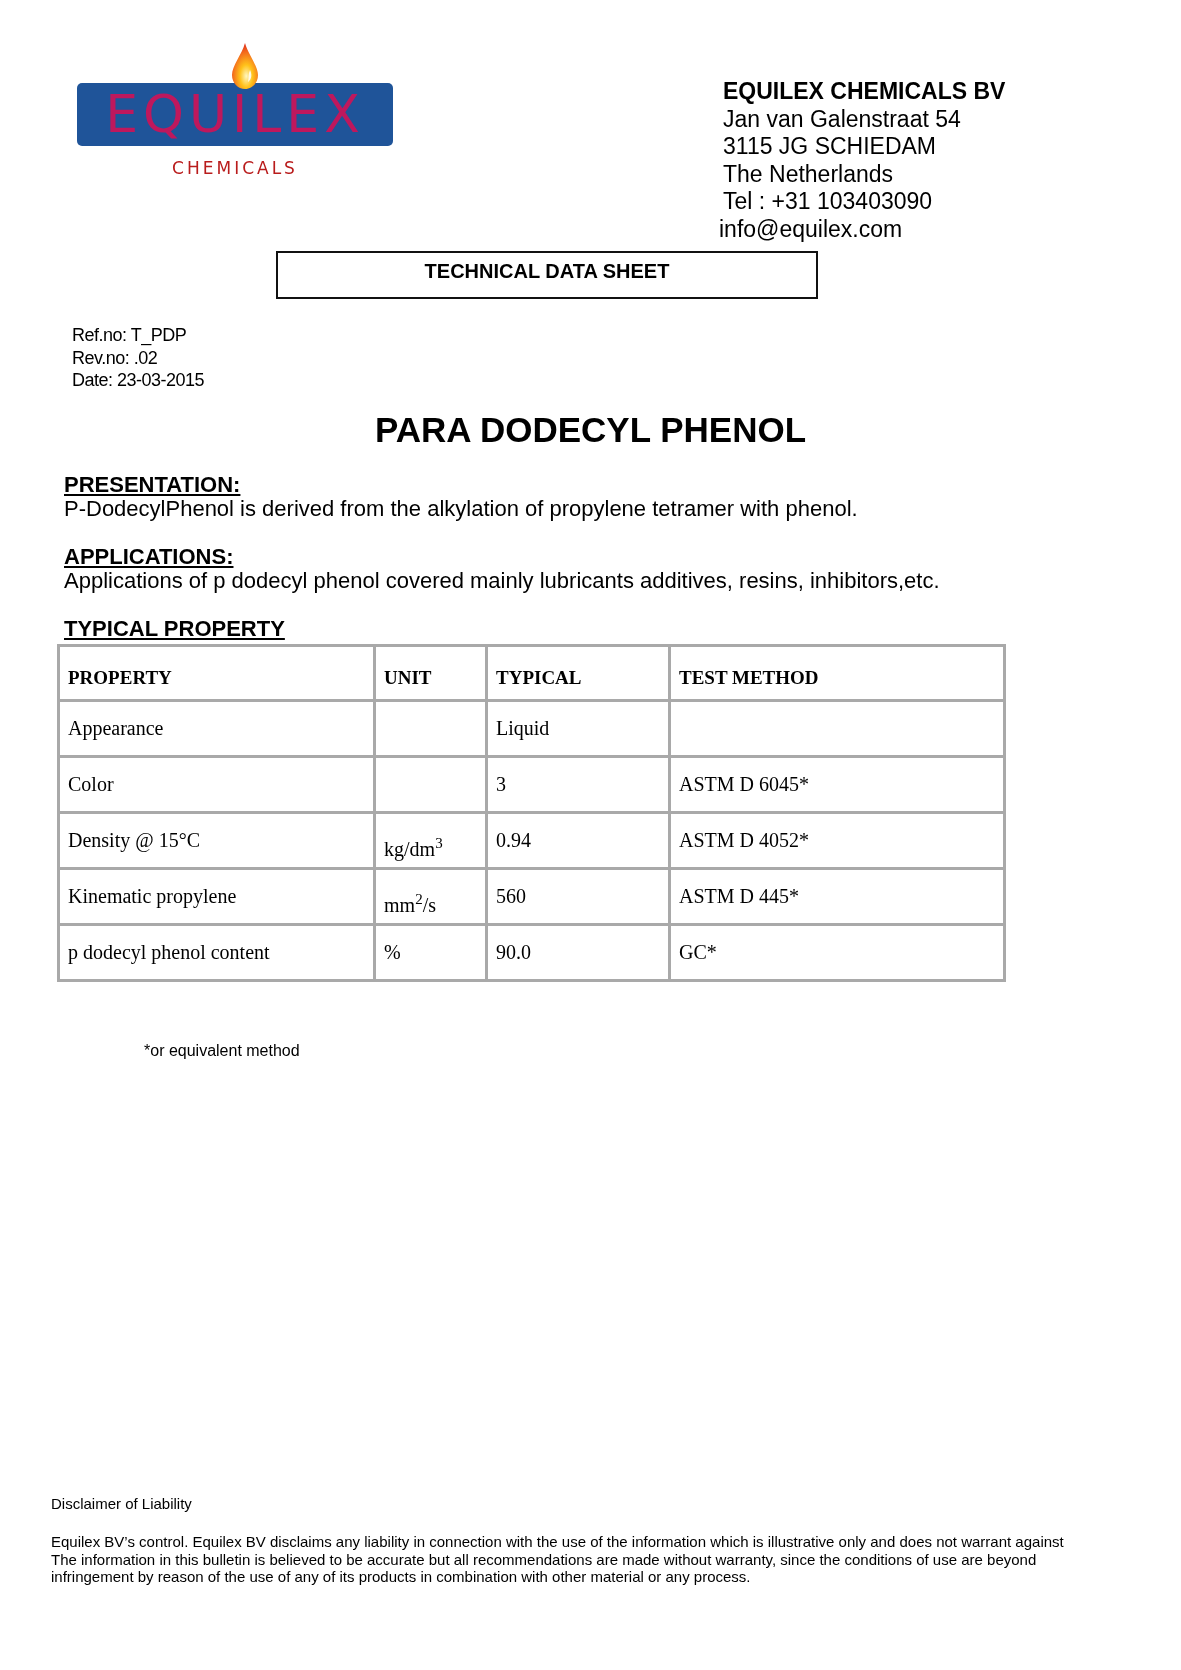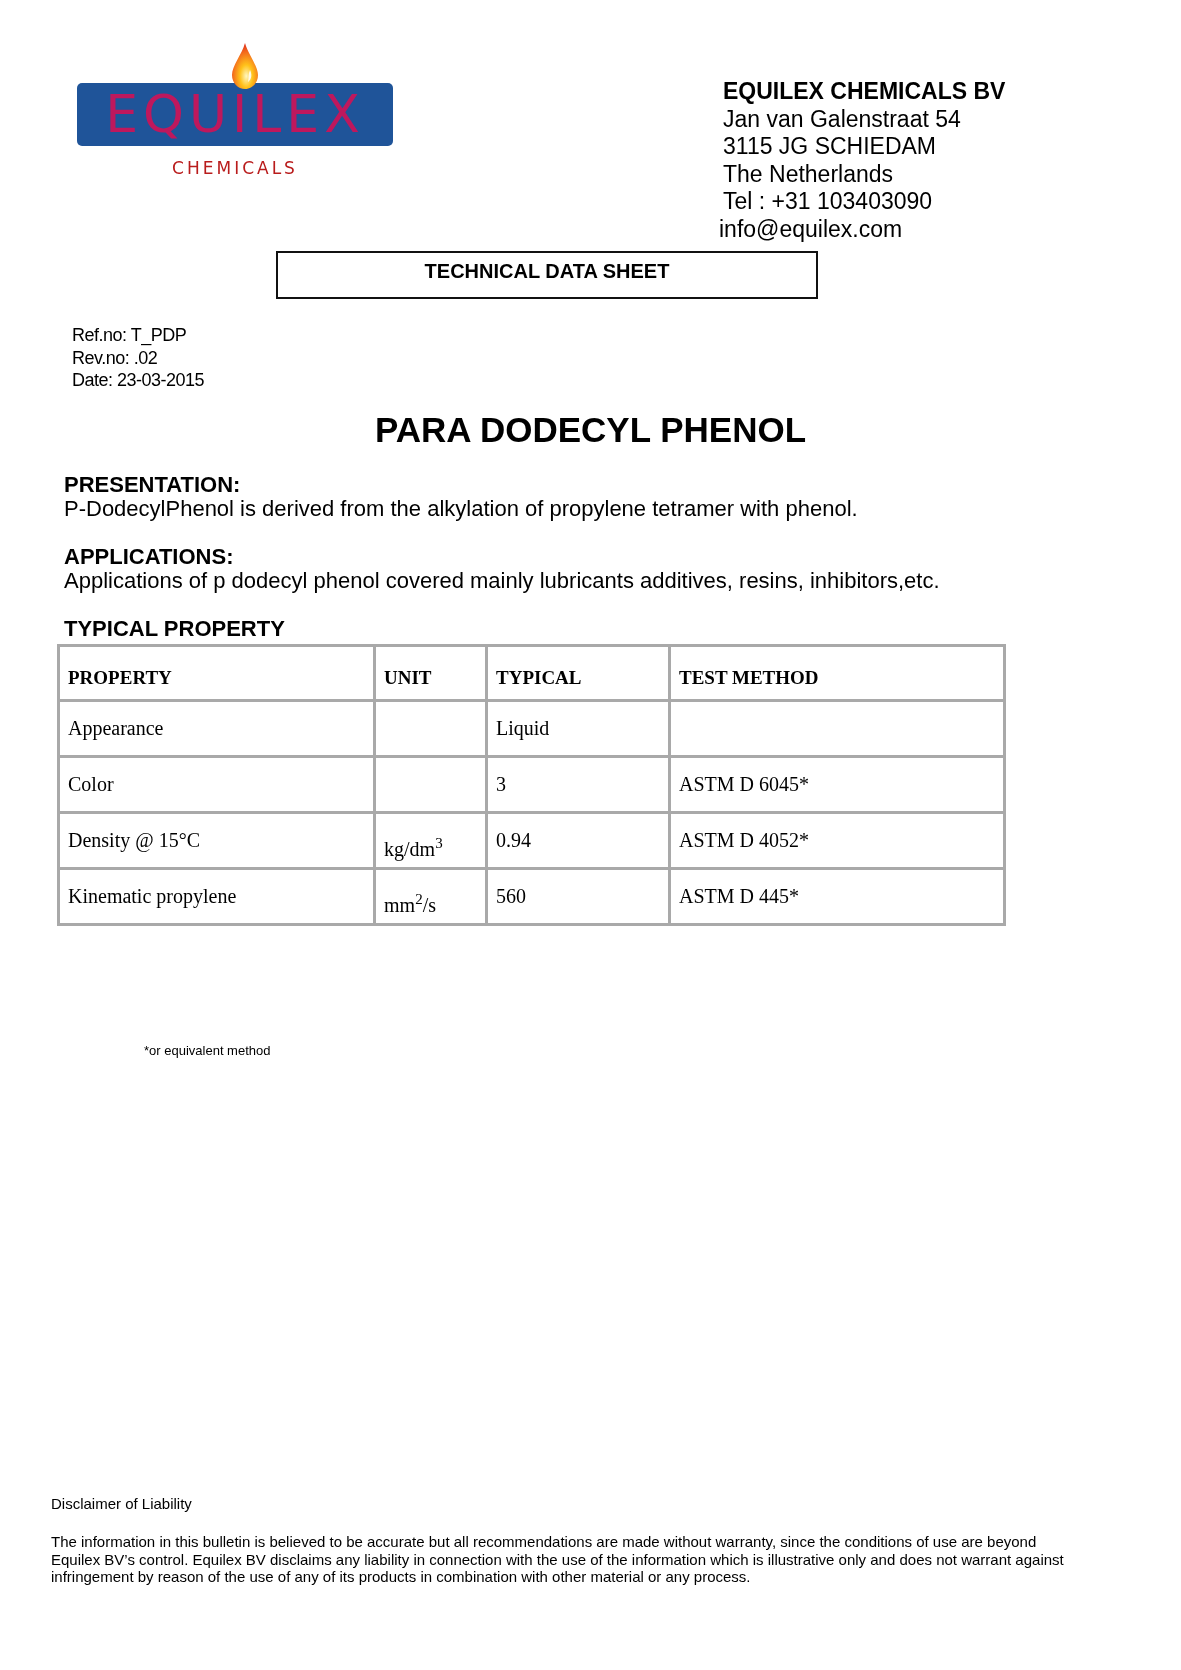--- a/index.html
+++ b/index.html
@@ -45,38 +45,38 @@
   
   .ref { left: 72px; top: 324px; font-size: 18px; line-height: 22.5px; letter-spacing: -0.5px; }
 
   
   .product-title {
     left: 0; width: 1181px; top: 410px; text-align: center;
     font-size: 35px; font-weight: bold; line-height: 40px;
     box-sizing: border-box;
   }
 
-  .section-head { left: 64px; font-size: 22px; font-weight: bold; line-height: 24px; }
+  .section-head { left: 64px; font-size: 22px; font-weight: bold; line-height: 24px; text-decoration: underline; }
   .section-body { left: 64px; font-size: 22px; line-height: 24px; }
 
   
   .tbl {
     left: 57px; top: 644px; border-collapse: collapse;
     font-size: 20px;
   }
   .tbl td, .tbl th {
     border: 3px solid #a9a9a9; padding: 0 8px; text-align: left;
     vertical-align: middle;
     font-family: Liberation Serif, serif;
   }
   .tbl th { font-weight: bold; font-size: 19px; height: 55px; padding-top: 10px; box-sizing: border-box; }
   .tbl td.unit { vertical-align: bottom; padding-bottom: 6px; }
   .tbl sup { font-size: 15px; vertical-align: 8px; line-height: 0; }
 
-  .footnote { left: 144px; top: 1040px; font-size: 13px; line-height: 22px; }
+  .footnote { left: 144px; top: 1040px; font-size: 16px; line-height: 22px; }
 
   .disc-title { left: 51px; top: 1495px; font-size: 15px; line-height: 18px; }
   .disc-body { left: 51px; top: 1533px; width: 1090px; font-size: 15px; line-height: 17.6px; }
 </style>
 </head>
 <body>
 
 <div class="abs logo-box"></div>
 <div class="abs logo-word">EQUILEX</div>
 <svg class="abs logo-flame" viewBox="0 0 32 48">
@@ -152,23 +152,29 @@
     <td class="unit"><span>kg/dm</span><sup>3</sup><span></span></td>
     <td>0.94</td>
     <td>ASTM D 4052*</td>
   </tr>
   <tr style="height:56px">
     <td>Kinematic propylene</td>
     <td class="unit"><span>mm</span><sup>2</sup><span>/s</span></td>
     <td>560</td>
     <td>ASTM D 445*</td>
   </tr>
+  <tr style="height:56px">
+    <td>p dodecyl phenol content</td>
+    <td><span>%</span><sup></sup><span></span></td>
+    <td>90.0</td>
+    <td>GC*</td>
+  </tr>
 </tbody>
   </table>
 
 <div class="abs footnote">*or equivalent method</div>
 
 <div class="abs disc-title">Disclaimer of Liability</div>
 <div class="abs disc-body">
+  <div>Equilex BV’s control. Equilex BV disclaims any liability in connection with the use of the information which is illustrative only and does not warrant against</div>
   <div>The information in this bulletin is believed to be accurate but all recommendations are made without warranty, since the conditions of use are beyond</div>
-  <div>Equilex BV’s control. Equilex BV disclaims any liability in connection with the use of the information which is illustrative only and does not warrant against</div>
   <div>infringement by reason of the use of any of its products in combination with other material or any process.</div>
 </div>
 
 </body></html>

